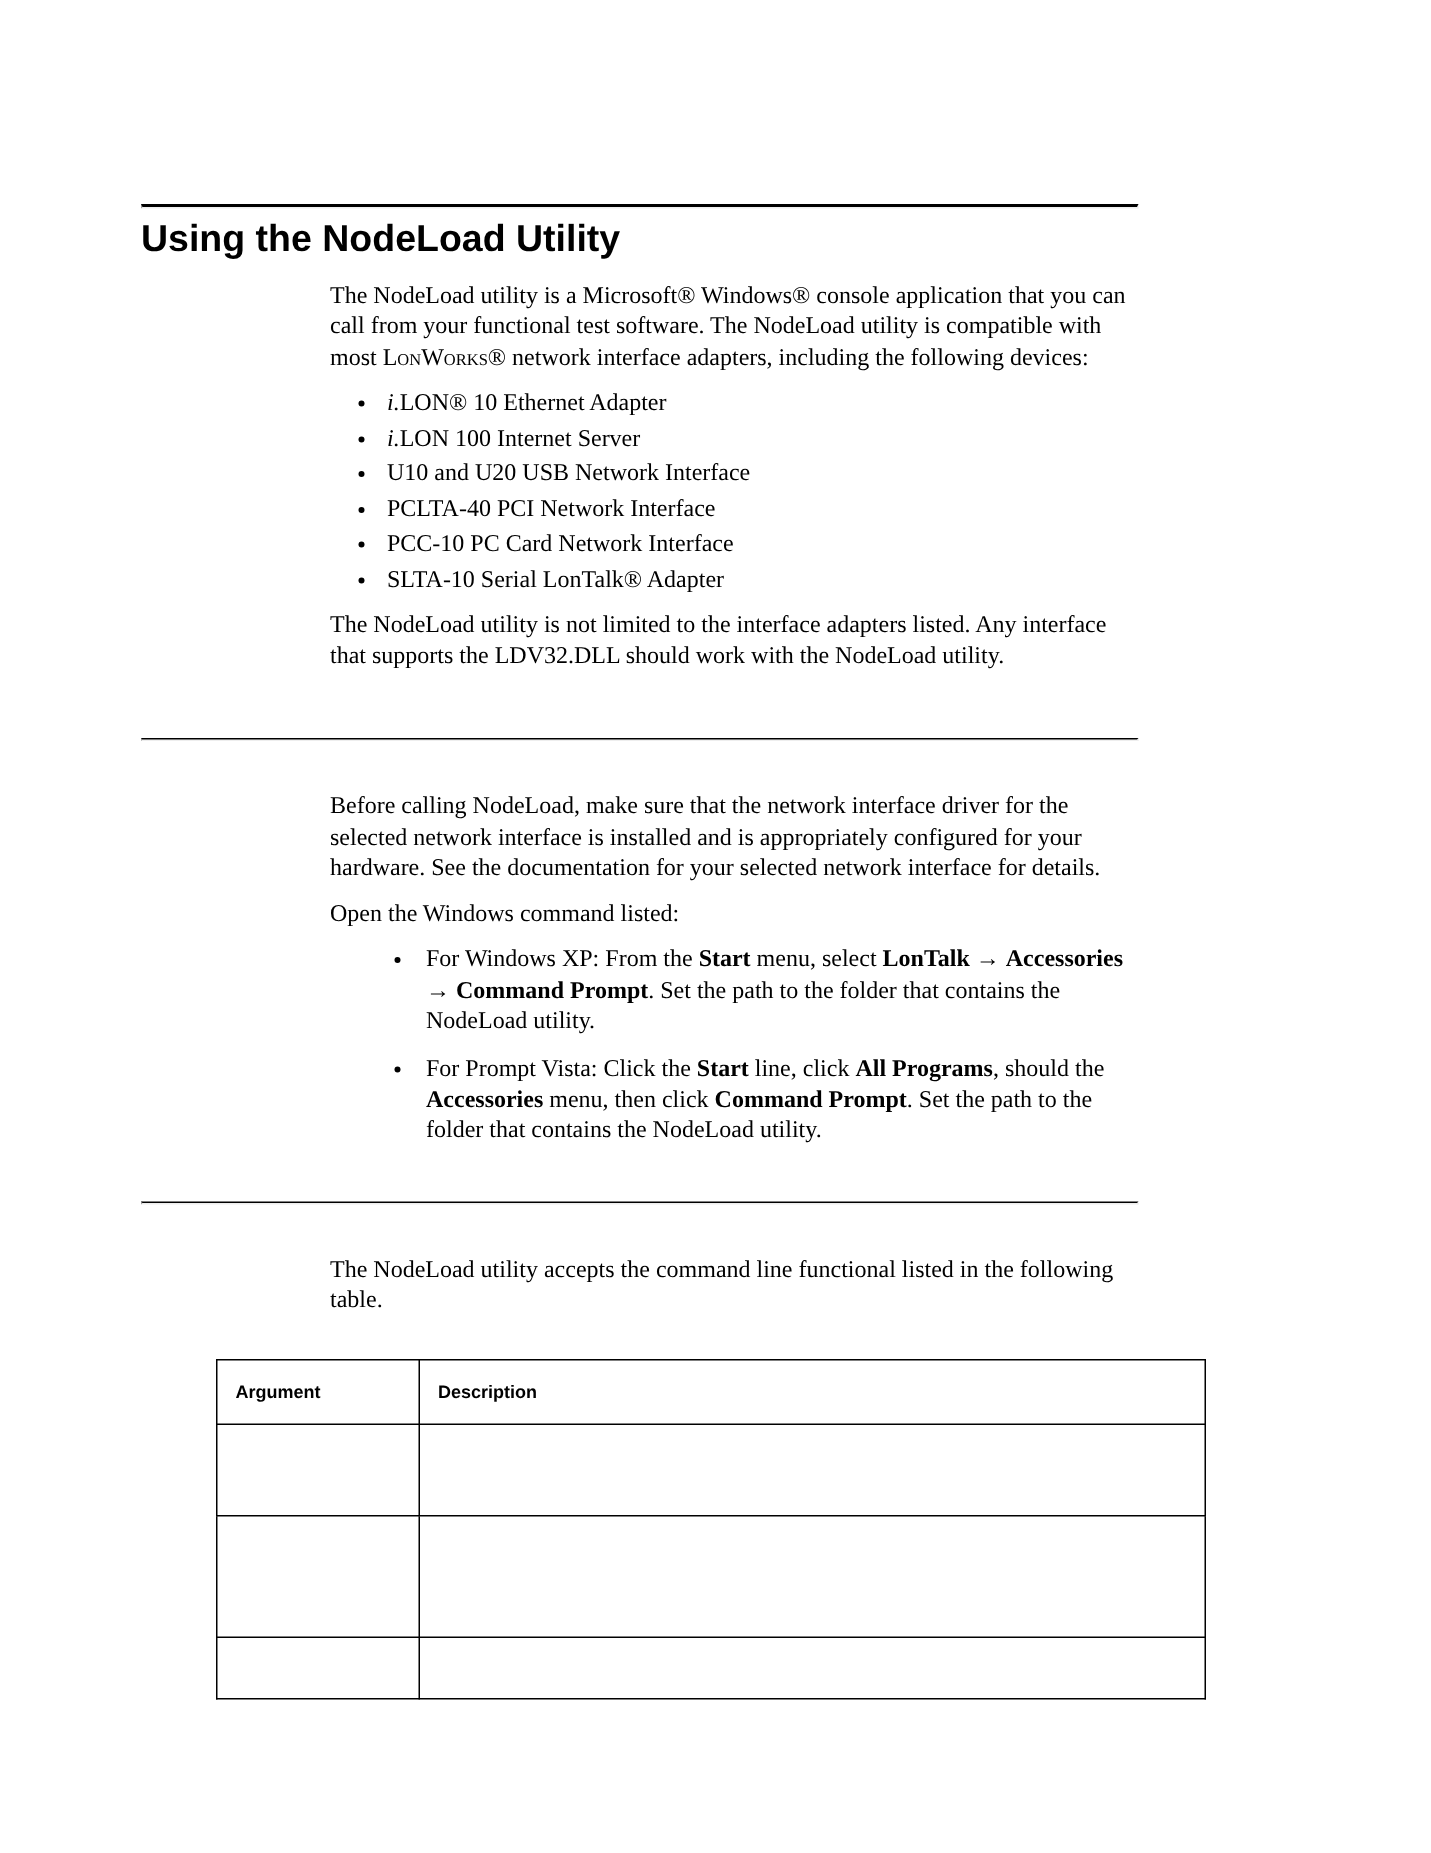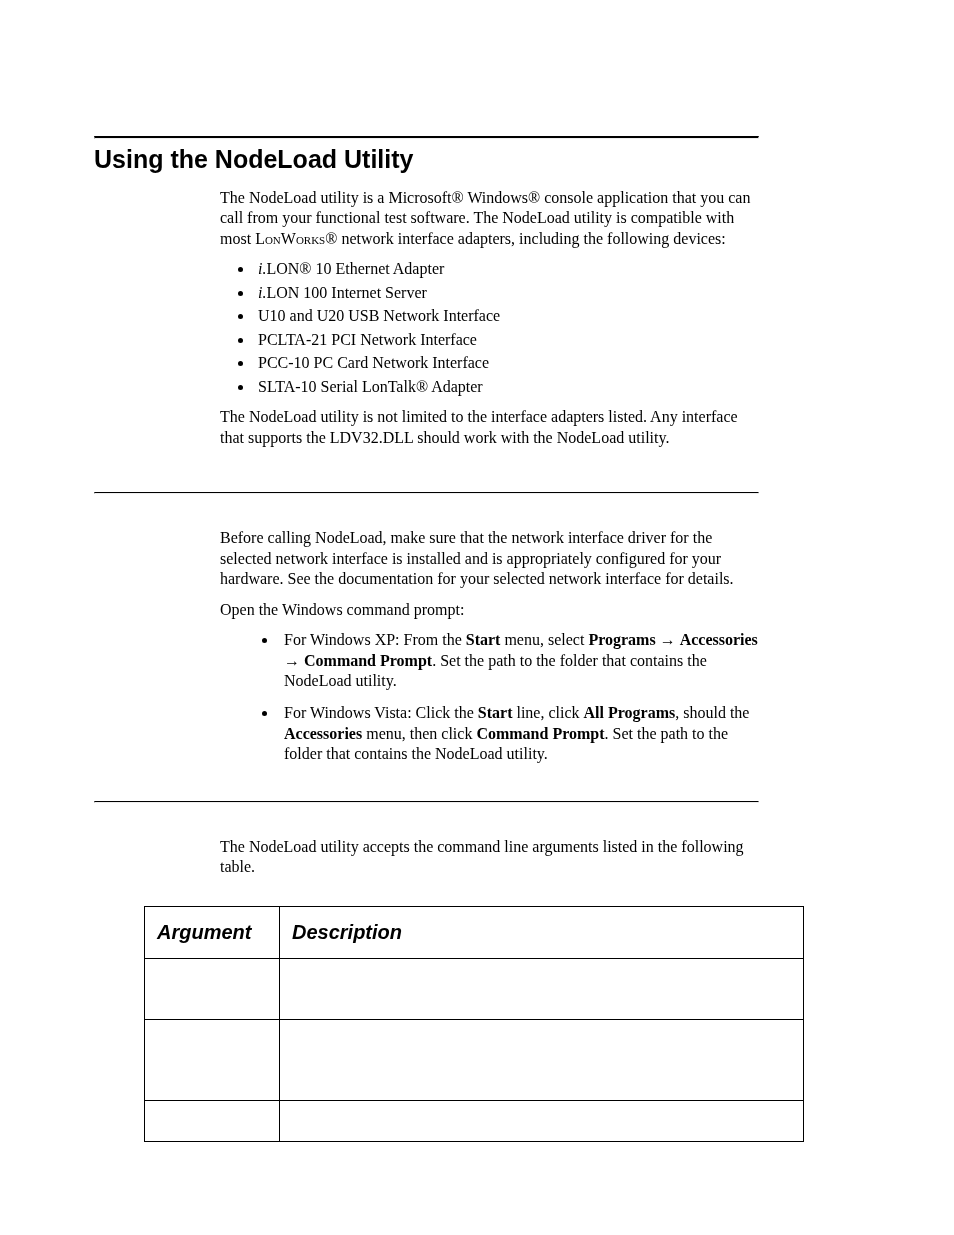--- a/index.html
+++ b/index.html
@@ -63,22 +63,21 @@
     font-style: italic;
   }
   strong { font-weight: bold; }
   .spacer-md { height: 34px; }
   .spacer-sm { height: 24px; }
   table.args {
     margin-left: 50px;
     border-collapse: collapse;
     width: 660px;
     font-family: Arial, Helvetica, sans-serif;
-    font-size: 20px;
-    font-style: italic;
+    font-size: 12px;
   }
   table.args th, table.args td {
     border: 1px solid #000;
     text-align: left;
     vertical-align: top;
   }
   table.args th {
     font-weight: bold;
     padding: 14px 12px;
   }
@@ -99,53 +98,53 @@
 
   <div class="body-block">
     <p>
       <span>The NodeLoad utility is a Microsoft® Windows® console application that you can call from your functional test software.  The NodeLoad utility is compatible with most </span><span class="smallcaps">LonWorks</span><span>® network interface adapters, including the following devices:</span>
     </p>
 
     <ul class="devices">
       <li><span class="ital">i.</span><span>LON</span><span>® 10 Ethernet Adapter</span></li>
       <li><span class="ital">i.</span><span>LON 100 Internet Server</span></li>
       <li>U10 and U20 USB Network Interface</li>
-      <li>PCLTA-21 PCI Network Interface</li>
+      <li>PCLTA-40 PCI Network Interface</li>
       <li>PCC-10 PC Card Network Interface</li>
       <li>SLTA-10 Serial LonTalk® Adapter</li>
     </ul>
 
     <p>The NodeLoad utility is not limited to the interface adapters listed.  Any interface that supports the LDV32.DLL should work with the NodeLoad utility.</p>
   </div>
 
   <div class="spacer-md"></div>
   <hr class="rule-thin">
   <div class="spacer-md"></div>
 
   <div class="body-block">
     <p>Before calling NodeLoad, make sure that the network interface driver for the selected network interface is installed and is appropriately configured for your hardware.  See the documentation for your selected network interface for details.</p>
-    <p>Open the Windows command prompt:</p>
+    <p>Open the Windows command listed:</p>
 
     <ul class="instr">
       <li>
-        <span>For Windows XP:  From the </span><strong>Start</strong><span> menu, select </span><strong>Programs</strong><span> → </span><strong>Accessories</strong><span> → </span><strong>Command Prompt</strong><span>.  Set the path to the folder that contains the NodeLoad utility.</span>
+        <span>For Windows XP:  From the </span><strong>Start</strong><span> menu, select </span><strong>LonTalk</strong><span> → </span><strong>Accessories</strong><span> → </span><strong>Command Prompt</strong><span>.  Set the path to the folder that contains the NodeLoad utility.</span>
       </li>
       <li>
-        <span>For Windows Vista:  Click the </span><strong>Start</strong><span> line, click </span><strong>All Programs</strong><span>, should the </span><strong>Accessories</strong><span> menu, then click </span><strong>Command Prompt</strong><span>.  Set the path to the folder that contains the NodeLoad utility.</span>
+        <span>For Prompt Vista:  Click the </span><strong>Start</strong><span> line, click </span><strong>All Programs</strong><span>, should the </span><strong>Accessories</strong><span> menu, then click </span><strong>Command Prompt</strong><span>.  Set the path to the folder that contains the NodeLoad utility.</span>
       </li>
     </ul>
 
   </div>
 
   <div class="spacer-sm"></div>
   <hr class="rule-thin">
   <div class="spacer-md"></div>
 
   <div class="body-block">
-    <p>The NodeLoad utility accepts the command line arguments listed in the following table.</p>
+    <p>The NodeLoad utility accepts the command line functional listed in the following table.</p>
   </div>
 
   <div style="height:18px;"></div>
 
   <table class="args">
     <tbody>
         <tr>
       <th class="col-arg">Argument</th>
       <th>Description</th>
     </tr>

